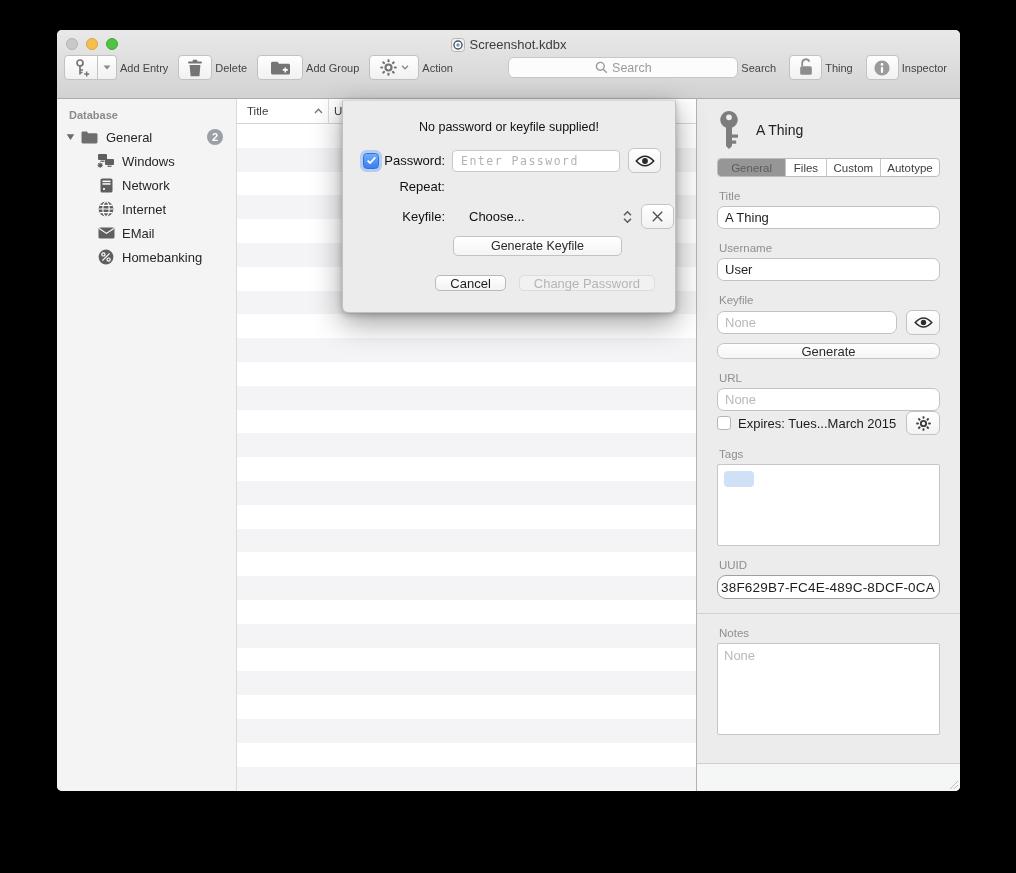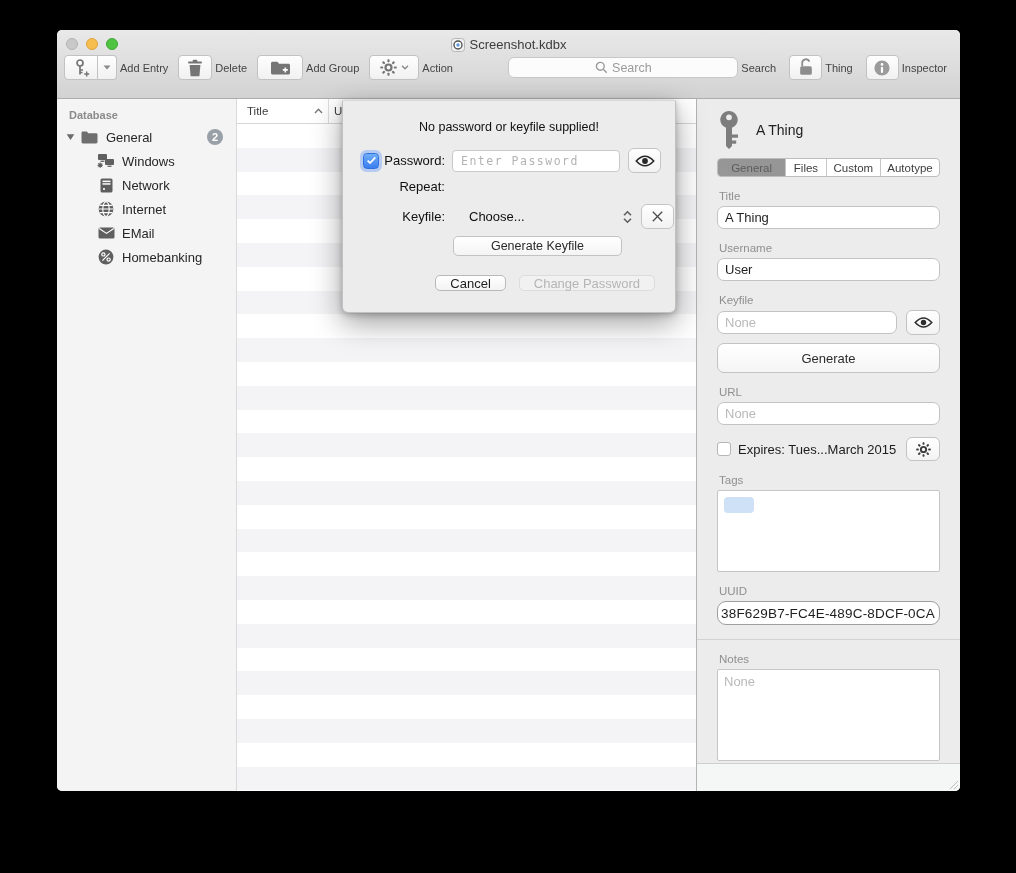--- a/index.html
+++ b/index.html
@@ -101,25 +101,25 @@
     font-family:"Liberation Sans",sans-serif;outline:none;
   }
   .ins-input::placeholder{color:#b9b9b9;}
   .pw-row{display:flex;align-items:center;}
   .pw-row .ins-input{flex:1;min-width:0;}
   .sq-btn{
     width:32px;height:23px;margin-left:9px;flex:none;border:1px solid #c3c3c3;border-radius:6px;
     background:linear-gradient(#fff,#f3f3f3);display:flex;align-items:center;justify-content:center;
   }
   .wide-btn{
-    width:100%;height:30px;margin-top:8px;border:1px solid #c3c3c3;border-radius:7px;
+    width:100%;height:16px;margin-top:8px;border:1px solid #c3c3c3;border-radius:7px;
     background:linear-gradient(#fff,#f5f5f5);font-size:13px;color:#2c2c2c;
     display:flex;align-items:center;justify-content:center;box-sizing:border-box;
   }
-  .exp-row{display:flex;align-items:center;margin-top:12px;}
+  .exp-row{display:flex;align-items:center;}
   .checkbox{width:14px;height:14px;border:1px solid #b6b6b6;border-radius:3px;background:#fff;
     box-sizing:border-box;flex:none;}
   .checkbox.checked{
     background:linear-gradient(#6faef7,#3a7df0);border:1px solid #2f6fe0;
     display:flex;align-items:center;justify-content:center;
     box-shadow:0 0 0 3px rgba(125,170,245,.5);
   }
   .exp-row .exp-lbl{margin-left:7px;color:#1c1c1c;font-size:13px;white-space:nowrap;}
   .exp-row .sq-btn{margin-left:auto;height:22px;}
   .tags-box{height:82px;background:#fff;border:1px solid #c6c6c6;margin-top:2px;padding:6px;

